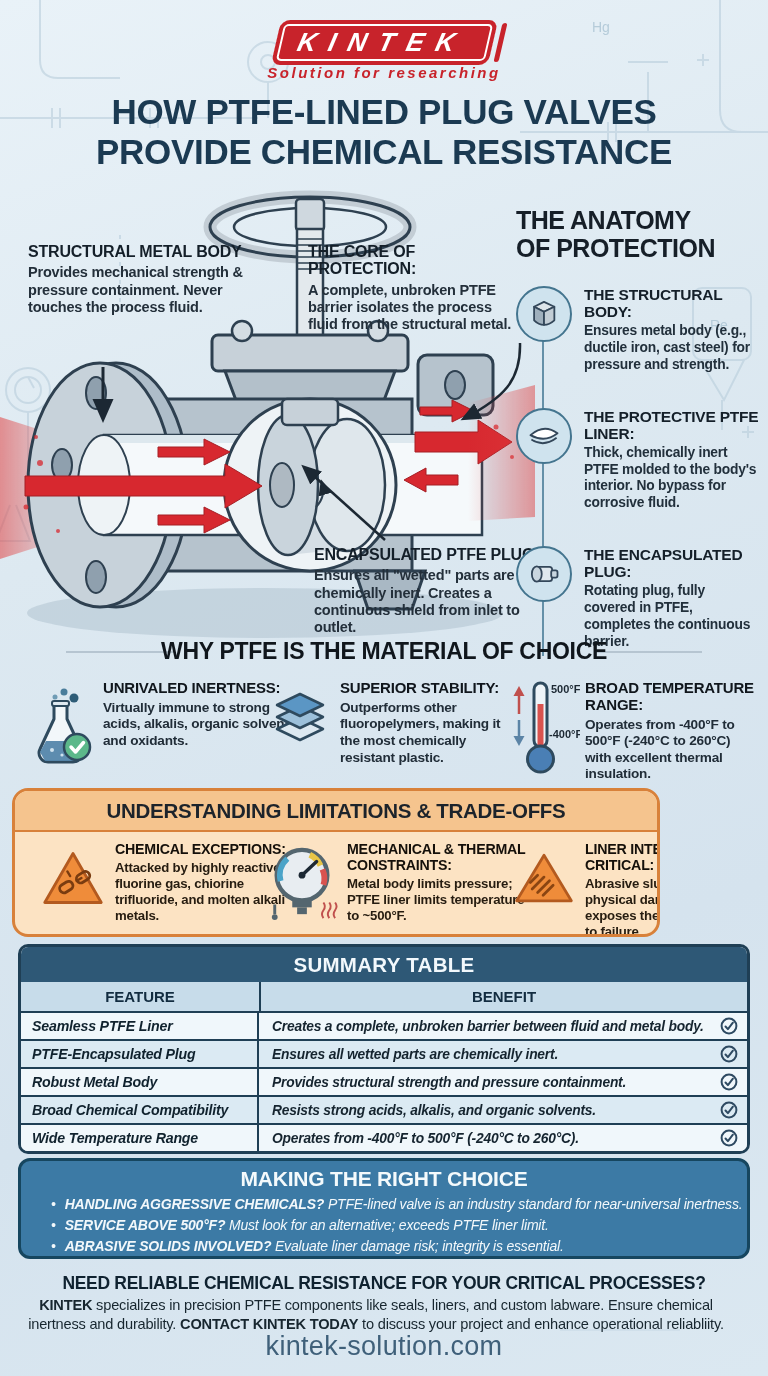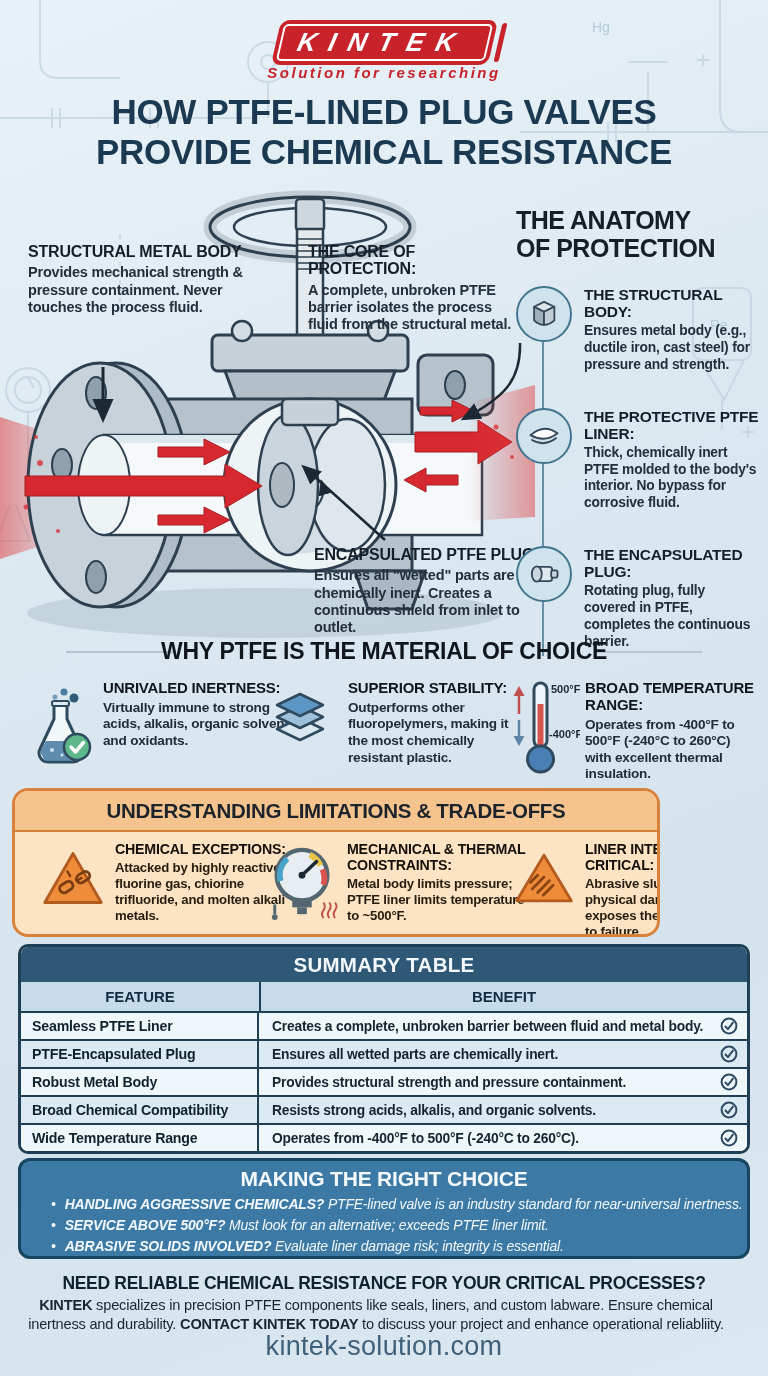--- a/index.html
+++ b/index.html
@@ -51,21 +51,21 @@
   .lim-ic{position:absolute;}
   .lim-txt{position:absolute;top:10px;}
   .lim-h{font-weight:bold;font-size:14.2px;line-height:1.12;color:#15100a;letter-spacing:-0.2px;}
   .lim-b{font-weight:600;font-size:13.2px;line-height:1.22;color:#261c10;margin-top:2px;letter-spacing:-0.2px;}
   
   .tbl{position:absolute;left:18px;top:944px;width:732px;border:3px solid #1f3f55;border-radius:10px;overflow:hidden;background:#fff;z-index:2;box-sizing:border-box;}
   .tbl-title{height:35px;background:#2e5876;color:#f2f8fc;display:flex;align-items:center;justify-content:center;font-size:20.5px;font-weight:bold;letter-spacing:0.3px;}
   .tbl-cols{display:flex;height:29px;background:#c7dcea;border-bottom:2px solid #1f3f55;}
   .tbl-colf{width:238px;border-right:2px solid #1f3f55;display:flex;align-items:center;justify-content:center;font-weight:bold;font-size:15px;color:#122c40;}
   .tbl-colb{flex:1;display:flex;align-items:center;justify-content:center;font-weight:bold;font-size:15px;color:#122c40;}
-  .tbl-row{display:flex;height:26px;border-bottom:2px solid #1f3f55;align-items:stretch;}
+  .tbl-row{display:flex;height:26px;border-bottom:2px solid #1f3f55;align-items:stretch;font-style:italic;}
   .tbl-row:last-child{border-bottom:none;}
   .tbl-row.odd{background:#f0f7fb;} .tbl-row.even{background:#dbeaf3;}
   .cell-f{width:238px;border-right:2px solid #1f3f55;display:flex;align-items:center;padding-left:11px;font-weight:bold;font-size:14.2px;color:#10222e;box-sizing:border-box;letter-spacing:-0.2px;}
   .cell-b{flex:1;display:flex;align-items:center;padding-left:13px;font-weight:600;font-size:13.8px;color:#15242f;letter-spacing:-0.2px;}
   .cell-check{display:flex;align-items:center;margin-left:auto;padding-right:9px;}
   
   .choice{position:absolute;left:18px;top:1158px;width:732px;height:101px;box-sizing:border-box;background:#3c7aa5;border:3.5px solid #16465f;border-radius:12px;color:#fff;z-index:2;}
   .choice-title{text-align:center;margin-top:6px;font-size:21px;font-weight:bold;letter-spacing:-0.2px;color:#f4fafc;}
   .choice-list{margin:3px 0 0 30px;}
   .choice-li{font-size:14px;line-height:1.5;letter-spacing:-0.2px;color:#f2f8fb;font-style:italic;}
@@ -287,21 +287,21 @@
     <div class="why-b">Virtually immune to strong acids, alkalis, organic solvents, and oxidants.</div>
   </div>
 
   <div class="why-ic" style="left:268px;top:690px;">
     <svg width="64" height="60" viewBox="0 0 64 60">
       <path d="M32,28 l23,11 l-23,11 l-23,-11 z" fill="#dce8f0" stroke="#2e4a5e" stroke-width="2.5" stroke-linejoin="round"></path>
       <path d="M32,16 l23,11 l-23,11 l-23,-11 z" fill="#9cc0da" stroke="#2e4a5e" stroke-width="2.5" stroke-linejoin="round"></path>
       <path d="M32,4 l23,11 l-23,11 l-23,-11 z" fill="#5b96c4" stroke="#2e4a5e" stroke-width="2.5" stroke-linejoin="round"></path>
     </svg>
   </div>
-  <div class="why-txt" style="left:348px;top:680px;width:170px;">
+  <div class="why-txt" style="left:340px;top:680px;width:170px;">
     <div class="why-h">SUPERIOR STABILITY:</div>
     <div class="why-b">Outperforms other fluoropelymers, making it the most chemically resistant plastic.</div>
   </div>
 
   <div class="why-ic" style="left:506px;top:678px;">
     <svg width="74" height="98" viewBox="0 0 74 98">
       <polygon points="13,8 7.5,18 18.5,18" fill="#c0504d"></polygon>
         <path d="M13,17 V36" stroke="#c0504d" stroke-width="2.5"></path>
       <path d="M13,42 V60" stroke="#5b84a6" stroke-width="2.5"></path>
         <polygon points="13,68 7.5,58 18.5,58" fill="#5b84a6"></polygon>

